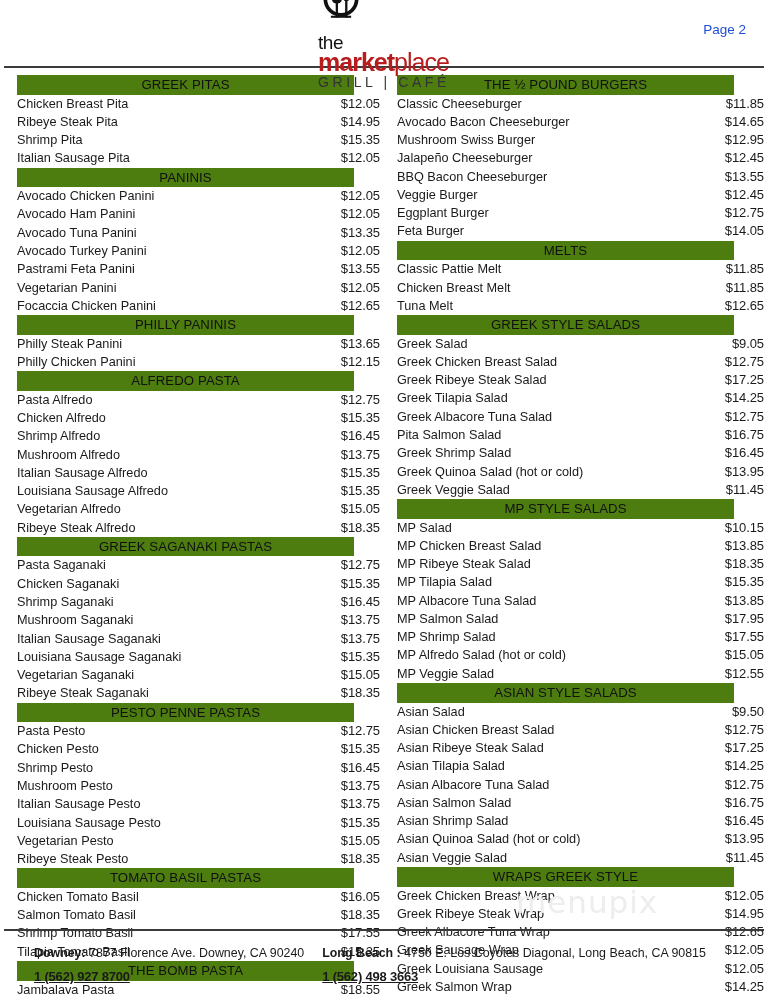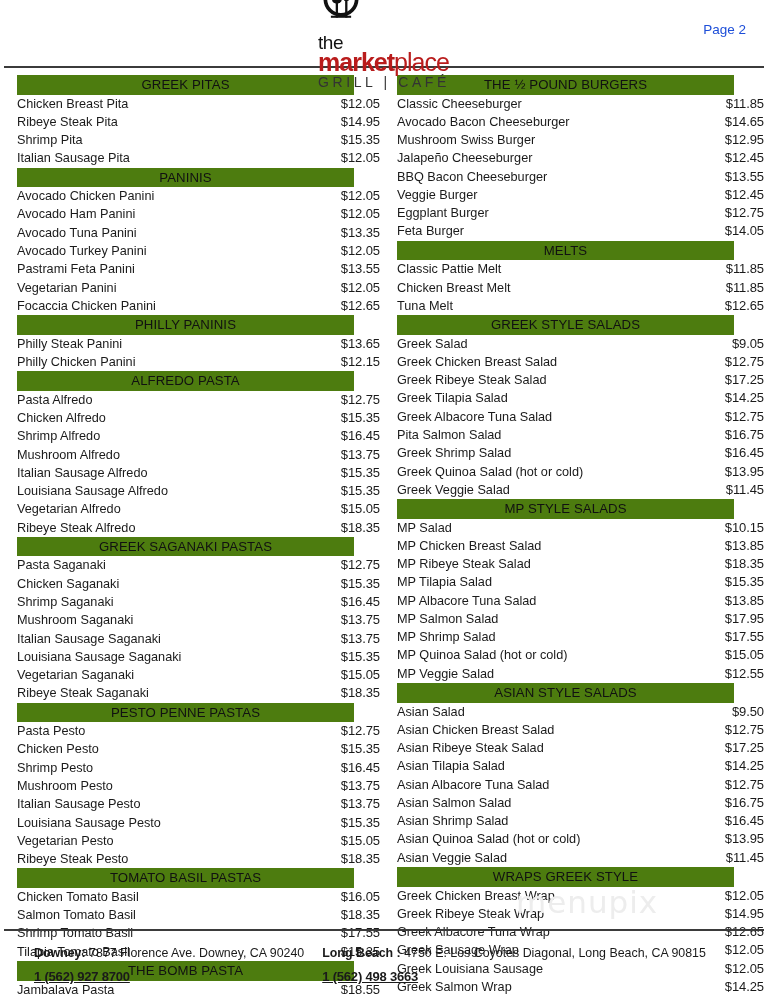--- a/index.html
+++ b/index.html
@@ -489,21 +489,21 @@
       </div>
       <div class="item-row">
         <span class="item-name">MP Salmon Salad</span>
         <span class="item-price">$17.95</span>
       </div>
       <div class="item-row">
         <span class="item-name">MP Shrimp Salad</span>
         <span class="item-price">$17.55</span>
       </div>
       <div class="item-row">
-        <span class="item-name">MP Quinoa Salad (hot or cold)</span>
+        <span class="item-name">MP Alfredo Salad (hot or cold)</span>
         <span class="item-price">$15.05</span>
       </div>
       <div class="item-row">
         <span class="item-name">MP Veggie Salad</span>
         <span class="item-price">$12.55</span>
       </div>
       <div class="section-head">ASIAN STYLE SALADS</div>
       <div class="item-row">
         <span class="item-name">Asian Salad</span>
         <span class="item-price">$9.50</span>

